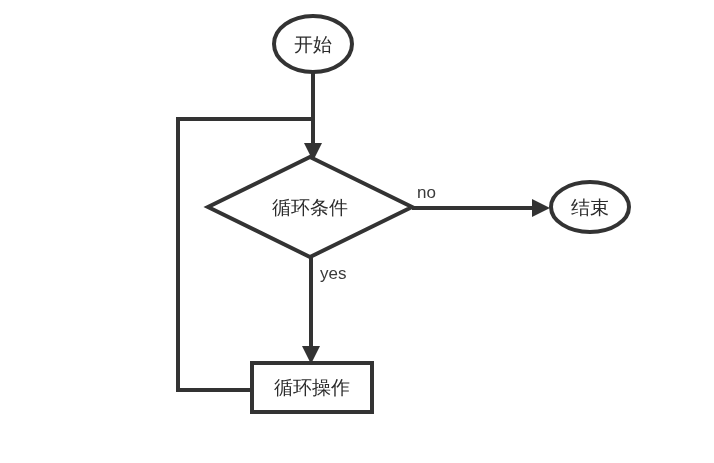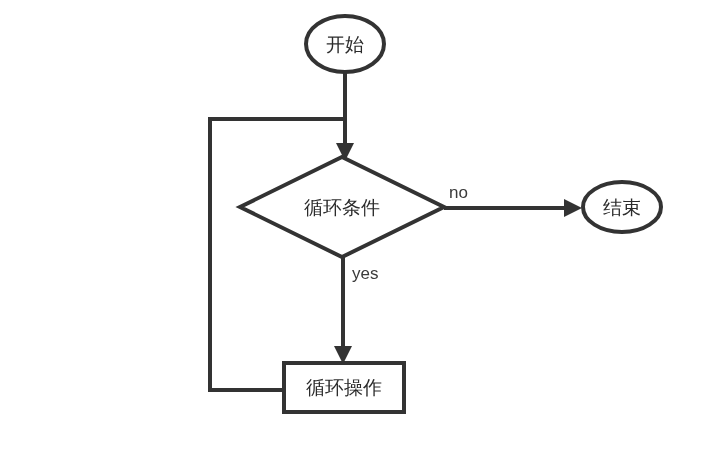--- a/index.html
+++ b/index.html
@@ -11,21 +11,20 @@
     width: 714px;
     height: 463px;
     font-family: "Liberation Sans", "DejaVu Sans", sans-serif;
     overflow: hidden;
   }
   #flowchart-canvas {
     position: relative;
     width: 608px;
     height: 463px;
     background: #ffffff;
-    padding-left: 32px;
   }
   svg.diagram {
     display: block;
     width: 714px;
     height: 463px;
   }
   .node-shape {
     fill: #ffffff;
     stroke: #333333;
     stroke-width: 4;

